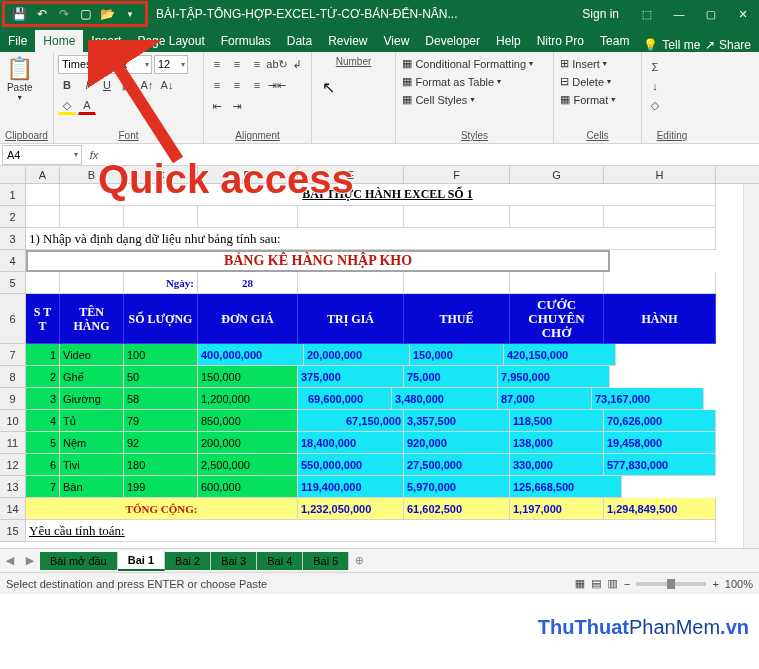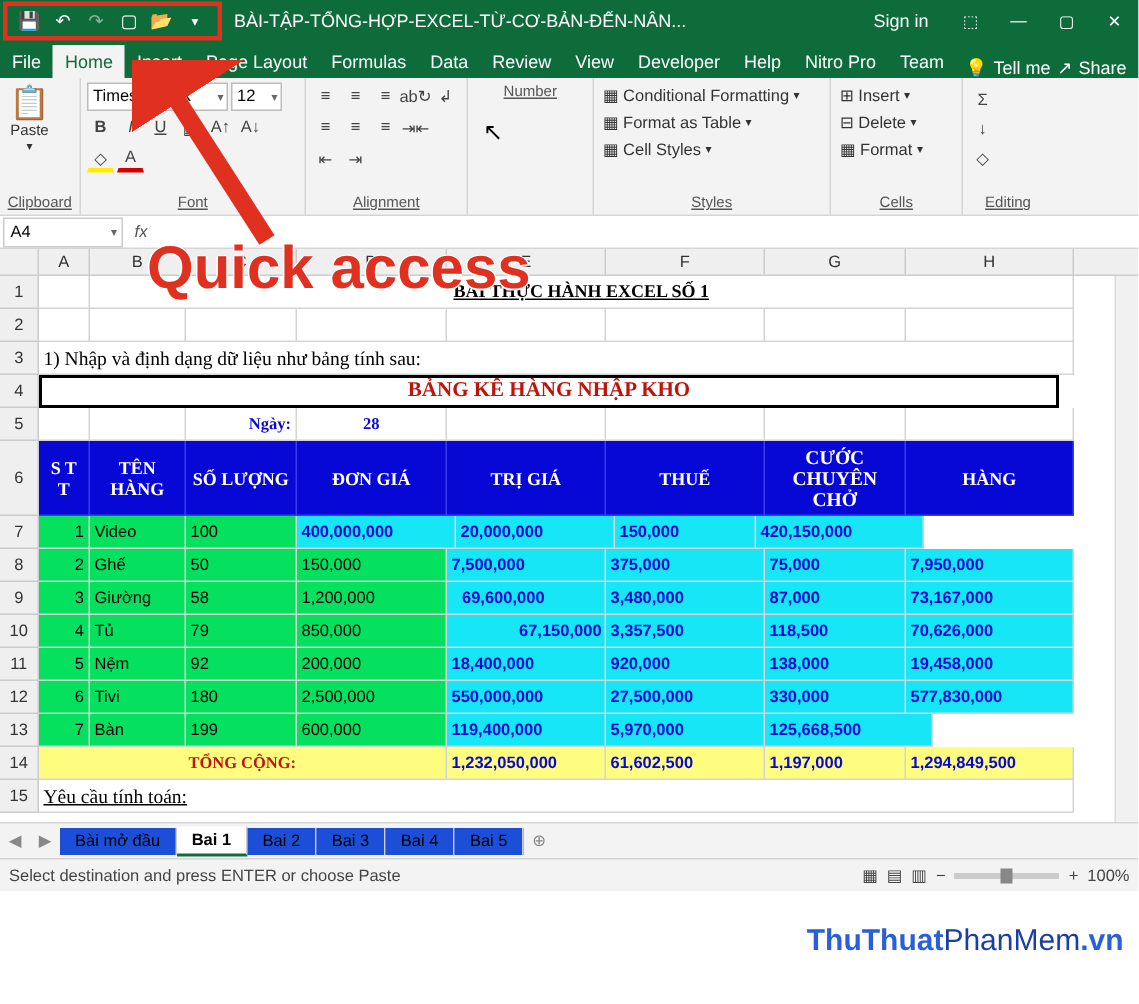--- a/index.html
+++ b/index.html
@@ -44,21 +44,21 @@
 .hd { background:#0808d6; color:#fff; font-weight:bold; justify-content:center; text-align:center; border-right:1px solid #3a3af0; border-bottom:1px solid #3a3af0; }
 .gr { background:#05e05f; color:#000; }
 .cy { background:#16e6f5; color:#000; }
 .ye { background:#fffd7f; color:#000; }
 .bl { color:#0808d6; font-weight:bold; }
 .red { color:#c0140a; font-weight:bold; }
 .center { justify-content:center; }
 .right { justify-content:flex-end; }
 .tabs { height:24px; background:#f3f3f3; border-top:1px solid #d5d5d5; display:flex; align-items:center; font-size:11px; }
 .tabs .nav { width:20px; text-align:center; color:#888; }
-.tabs .tab { padding:3px 10px; border-right:1px solid #ccc; background:#1d4ed8; }
+.tabs .tab { padding:3px 10px; border-right:1px solid #ccc; background:#15803d; }
 .tabs .tab.active { background:#fff; font-weight:bold; border-bottom:2px solid #0e6b3a; }
 .status { height:22px; background:#f3f3f3; border-top:1px solid #d5d5d5; display:flex; align-items:center; font-size:11px; color:#444; padding:0 6px; }
 .status .zoom { margin-left:auto; display:flex; align-items:center; gap:6px; }
 .slider { width:70px; height:4px; background:#ccc; position:relative; }
 .slider::after { content:""; position:absolute; left:50%; top:-3px; width:8px; height:10px; background:#888; transform:translateX(-50%); }
 .watermark { position:absolute; right:10px; bottom:30px; font-size:20px; font-family:Arial; font-weight:bold; color:#2b5fd9; z-index:20; }
 .watermark .thin { color:#1a3fa0; font-weight:normal; }
 .scroll-v { position:absolute; right:0; top:18px; bottom:0; width:16px; background:#f1f1f1; border-left:1px solid #ddd; }
 .cursor { position:absolute; left:322px; top:78px; font-size:16px; z-index:15; }
 </style>
@@ -274,21 +274,21 @@
         <div class="td " style="width:106px;"></div>
         <div class="td " style="width:94px;"></div>
         <div class="td " style="width:112px;"></div>
       </div>
       <div class="tr">
         <div class="rh">3</div>
         <div class="td" style="width:690px;font-family:'Times New Roman';font-size:13px">1) Nhập và định dạng dữ liệu như bảng tính sau:</div>
       </div>
       <div class="tr">
         <div class="rh">4</div>
-        <div class="td center red" style="width:680px;border:2px solid #000000;font-family:'Times New Roman';font-size:14px">BẢNG KÊ HÀNG NHẬP KHO</div>
+        <div class="td center red" style="width:584px;border:2px solid #a3a3a3;font-family:'Times New Roman';font-size:14px">BẢNG KÊ HÀNG NHẬP KHO</div>
       </div>
       <div class="tr">
         <div class="rh">5</div>
         <div class="td " style="width:34px;"></div>
         <div class="td " style="width:64px;"></div>
         <div class="td bl right" style="width:74px;font-family:Times New Roman">Ngày:</div>
         <div class="td bl center" style="width:100px;font-family:Times New Roman">28</div>
         <div class="td " style="width:106px;"></div>
         <div class="td " style="width:106px;"></div>
         <div class="td " style="width:94px;"></div>
@@ -296,50 +296,49 @@
       </div>
       <div class="tr" style="height:50px">
         <div class="rh">6</div>
         <div class="td hd" style="width:34px;font-family:'Times New Roman';font-size:12px;line-height:14px">S T T</div>
         <div class="td hd" style="width:64px;font-family:'Times New Roman';font-size:12px;line-height:14px">TÊN HÀNG</div>
         <div class="td hd" style="width:74px;font-family:'Times New Roman';font-size:12px;line-height:14px">SỐ LƯỢNG</div>
         <div class="td hd" style="width:100px;font-family:'Times New Roman';font-size:12px;line-height:14px">ĐƠN GIÁ</div>
         <div class="td hd" style="width:106px;font-family:'Times New Roman';font-size:12px;line-height:14px">TRỊ GIÁ</div>
         <div class="td hd" style="width:106px;font-family:'Times New Roman';font-size:12px;line-height:14px">THUẾ</div>
         <div class="td hd" style="width:94px;font-family:'Times New Roman';font-size:13px;line-height:14px">CƯỚC CHUYÊN CHỞ</div>
-        <div class="td hd" style="width:112px;font-family:'Times New Roman';font-size:12px;line-height:14px">HÀNG</div>
+        <div class="td hd" style="width:112px;font-family:'Times New Roman';font-size:12px;line-height:14px">HÀNH</div>
       </div>
       <div class="tr">
         <div class="rh">7</div>
         <div class="td gr right" style="width:34px;">1</div>
         <div class="td gr" style="width:64px;">Video</div>
         <div class="td gr" style="width:74px;">100</div>
         <div class="td cy bl" style="width:106px;">400,000,000</div>
         <div class="td cy bl" style="width:106px;">20,000,000</div>
         <div class="td cy bl" style="width:94px;">150,000</div>
         <div class="td cy bl" style="width:112px;">420,150,000</div>
       </div>
       <div class="tr">
         <div class="rh">8</div>
         <div class="td gr right" style="width:34px;">2</div>
         <div class="td gr" style="width:64px;">Ghế</div>
         <div class="td gr" style="width:74px;">50</div>
         <div class="td gr" style="width:100px;">150,000</div>
-        <div class="td cy bl" style="width:106px;">7,500,000</div>
         <div class="td cy bl" style="width:106px;">375,000</div>
         <div class="td cy bl" style="width:94px;">75,000</div>
         <div class="td cy bl" style="width:112px;">7,950,000</div>
       </div>
       <div class="tr">
         <div class="rh">9</div>
         <div class="td gr right" style="width:34px;">3</div>
         <div class="td gr" style="width:64px;">Giường</div>
         <div class="td gr" style="width:74px;">58</div>
         <div class="td gr" style="width:100px;">1,200,000</div>
-        <div class="td cy bl" style="width:106px;padding-left:10px;">69,600,000</div>
+        <div class="td cy bl" style="width:94px;padding-left:10px;">69,600,000</div>
         <div class="td cy bl" style="width:106px;">3,480,000</div>
         <div class="td cy bl" style="width:94px;">87,000</div>
         <div class="td cy bl" style="width:112px;">73,167,000</div>
       </div>
       <div class="tr">
         <div class="rh">10</div>
         <div class="td gr right" style="width:34px;">4</div>
         <div class="td gr" style="width:64px;">Tủ</div>
         <div class="td gr" style="width:74px;">79</div>
         <div class="td gr" style="width:100px;">850,000</div>

